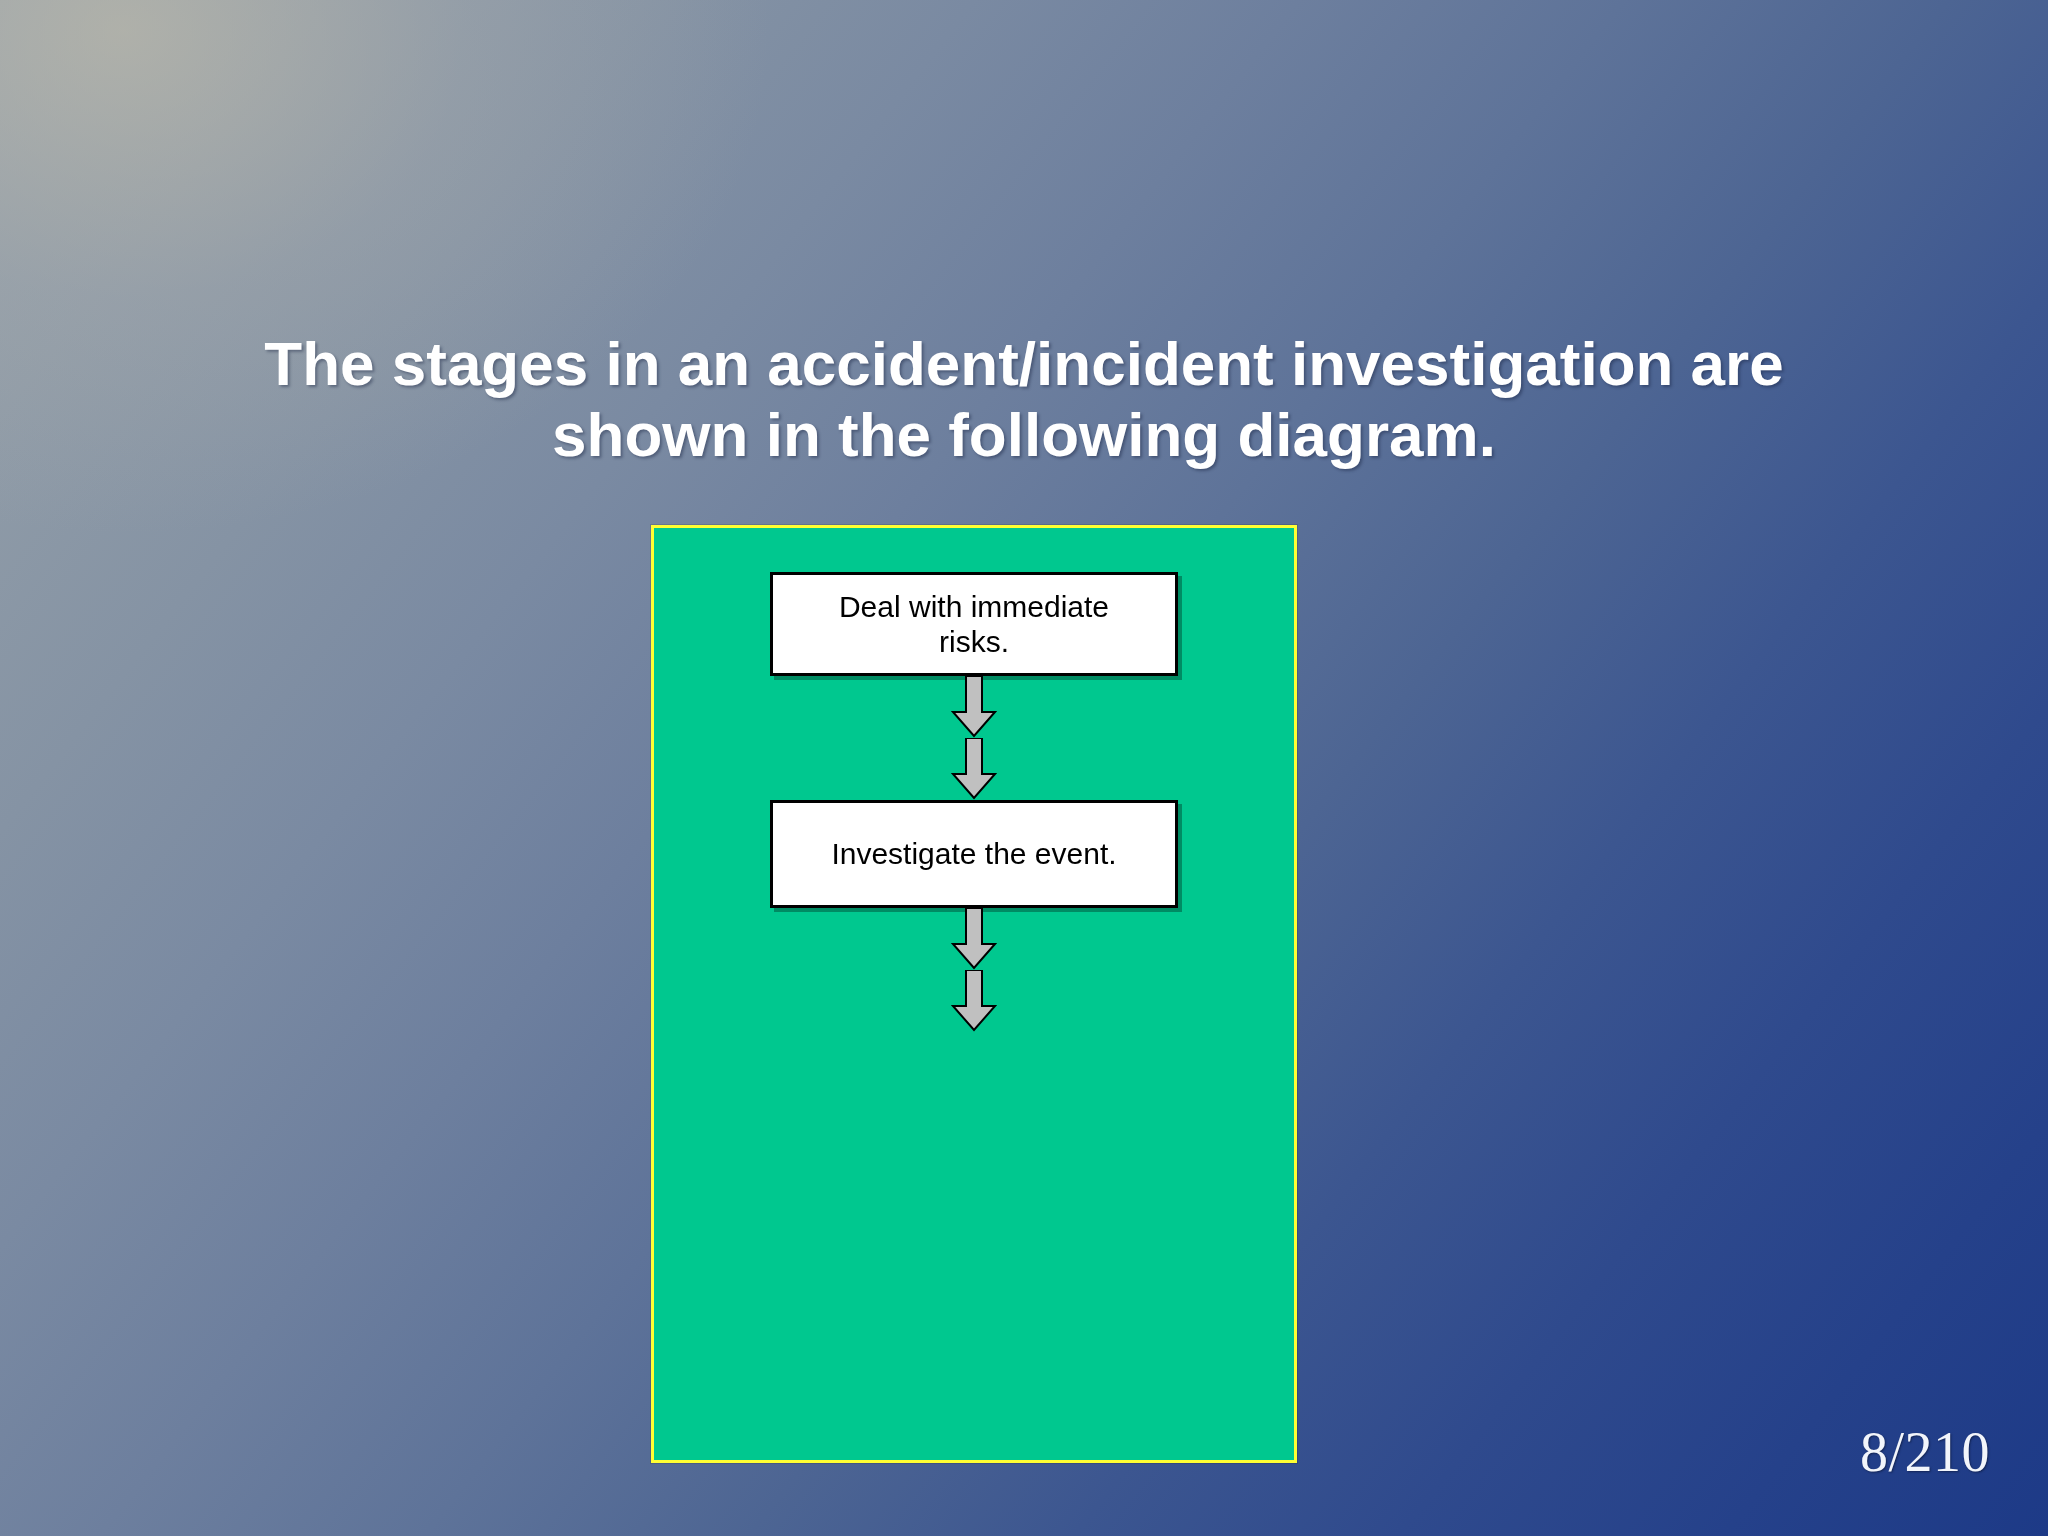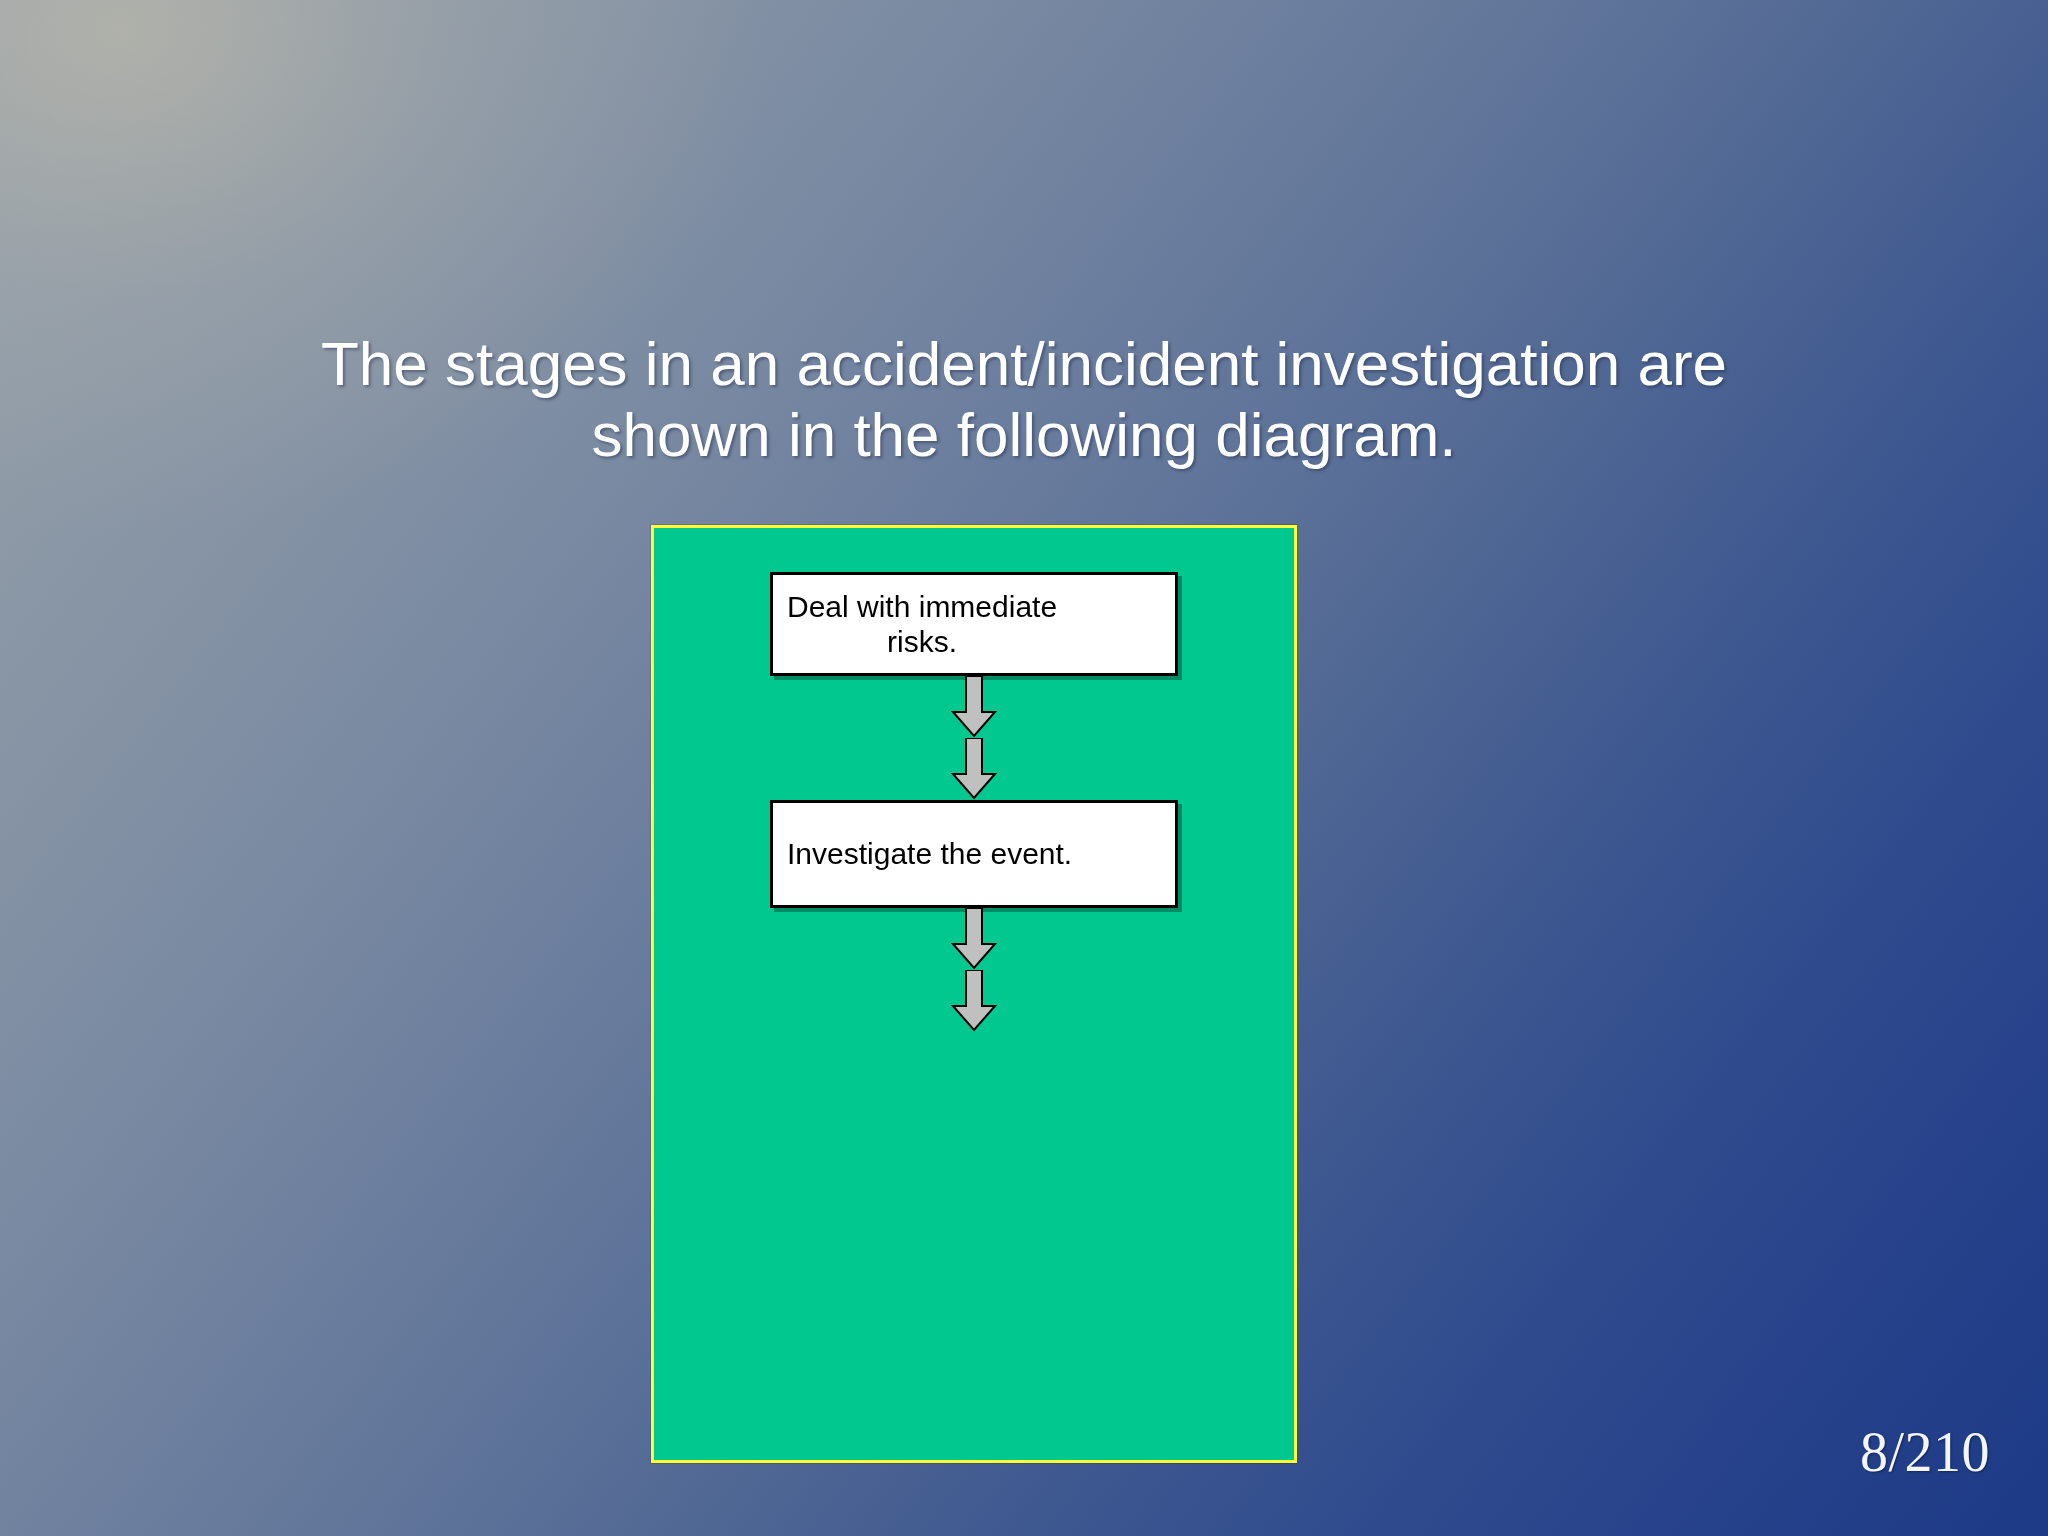--- a/index.html
+++ b/index.html
@@ -68,21 +68,21 @@
   #subtitle-block {
     position: absolute;
     left: 0;
     top: 328px;
     width: 2048px;
     text-align: center;
     padding: 0 200px;
   }
   .slide-subtitle {
     font-family: "Liberation Sans", sans-serif;
-    font-weight: normal;
+    font-weight: bold;
     font-size: 62px;
     line-height: 1.15;
     color: #ffffff;
     text-shadow: 2px 2px 3px rgba(20,30,60,0.40);
     white-space: pre-line;
   }
 
   
   #diagram-panel {
     position: absolute;
@@ -107,20 +107,21 @@
     padding-top: 44px;
   }
 
   .flow-box {
     position: relative;
     width: 408px;
     background: #ffffff;
     border: 3px solid #000000;
     display: flex;
     align-items: center;
+    justify-content: center;
     text-align: center;
     box-shadow: 4px 4px 0 rgba(0,0,0,0.30);
   }
   .flow-box.h2 { height: 104px; }
   .flow-box.h1 { height: 108px; }
 
   .flow-box-label {
     font-family: "Liberation Sans", sans-serif;
     font-size: 30px;
     line-height: 1.18;

